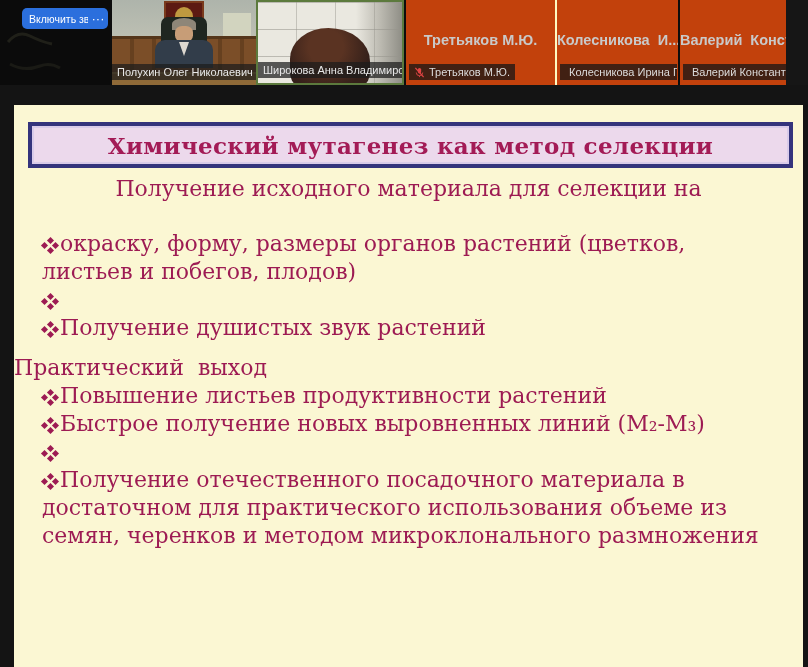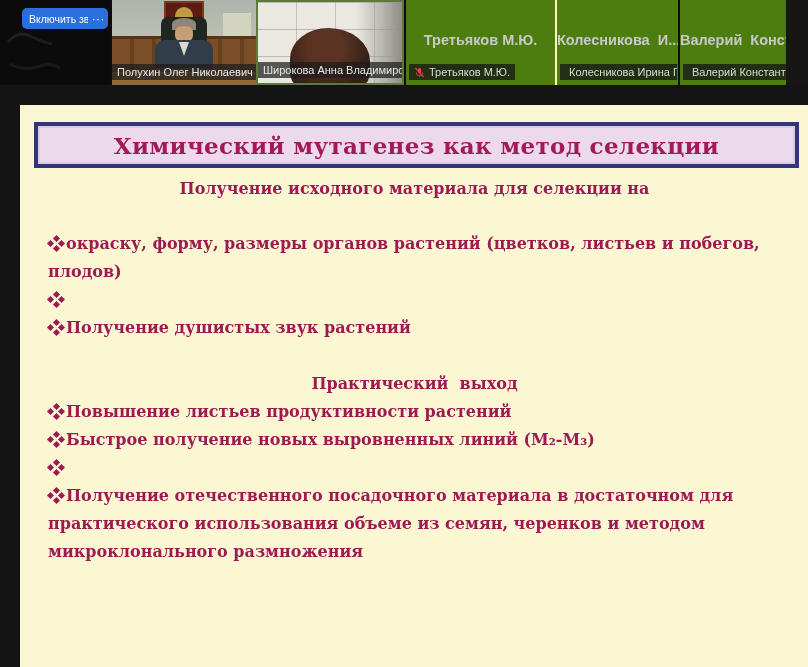--- a/index.html
+++ b/index.html
@@ -4,21 +4,21 @@
 <style>
   html,body{margin:0;padding:0;}
   body{
     width:808px;height:667px;position:relative;overflow:hidden;
     background:#141414;font-family:"Liberation Sans",sans-serif;
   }
   *{box-sizing:border-box;}
 
   
   .strip{position:absolute;top:0;left:0;width:808px;height:85px;background:#161616;display:flex;}
-  .tile{position:relative;height:85px;flex:0 0 auto;overflow:hidden;background:#4d7c0f;}
+  .tile{position:relative;height:85px;flex:0 0 auto;overflow:hidden;background:#c2410c;}
   .t0{width:110px;background:#0b0b0b;}
   .t1{width:146px;border-left:2px solid #0d0d0d;}
   .t2{width:148px;border:2px solid #5c7a3d;background:#e6e4dc;}
   .t3{width:151px;border-left:2px solid #0d0d0d;}
   .t4{width:123px;border-left:2px solid #fef9c3;}
   .t5{width:108px;border-left:2px solid #0d0d0d;}
 
   
   .wall{position:absolute;inset:0;background:linear-gradient(#aeb4ab,#c2c3b5 60%);}
   .window-r{position:absolute;right:5px;top:13px;width:28px;height:30px;background:#d2d4bf;}
@@ -58,30 +58,30 @@
   
   .btn{position:absolute;border:none;background:#2b6fdd;color:#fff;border-radius:5px;
     font-family:"Liberation Sans",sans-serif;cursor:pointer;}
   .unmute{top:8px;left:22px;height:21px;padding:0 7px;font-size:10.5px;}
   .more{top:8px;left:88px;height:21px;width:20px;font-size:13px;line-height:10px;padding:0;}
 
   
   .scribbles{position:absolute;top:12px;left:0;opacity:.85;}
 
   
-  .slide{position:absolute;left:20px;top:105px;width:789px;height:562px;background:#fbf7d3;overflow:hidden;}
+  .slide{position:absolute;left:14px;top:105px;width:789px;height:562px;background:#fbf7d3;overflow:hidden;}
   .title-box{margin:17px 10px 0 14px;height:46px;background:#ecd9ec;
     border:4px solid #34347c;box-shadow:inset 0 0 0 2px #d9cbe9;
     display:flex;align-items:center;justify-content:center;}
   .title{font-family:"DejaVu Serif",serif;font-weight:bold;font-size:23px;color:#a31b56;letter-spacing:.3px;}
-  .slide-text{font-family:"DejaVu Serif",serif;font-weight:bold;font-size:16px;line-height:28px;color:#9d1b53;}
+  .slide-text{font-family:"DejaVu Serif",serif;font-weight:normal;font-size:22px;line-height:28px;color:#9d1b53;}
   .intro{margin-top:7px;text-align:center;}
   .para{margin:0 24px 0 28px;}
   .para.first{margin-top:27px;}
-  .subtitle{margin-top:28px;text-align:center;white-space:pre;}
+  .subtitle{margin-top:12px;text-align:left;white-space:pre;}
 
   
   .bullet-icon{position:relative;display:inline-block;width:16px;height:14px;margin-right:2px;top:1px;}
   .bullet-icon i{position:absolute;width:5px;height:5px;background:#9d1b53;transform:rotate(45deg);}
   .bullet-icon i.d1{left:5.5px;top:0;}
   .bullet-icon i.d2{left:0;top:5px;}
   .bullet-icon i.d3{left:11px;top:5px;}
   .bullet-icon i.d4{left:5.5px;top:10px;}
 </style>
 </head>

